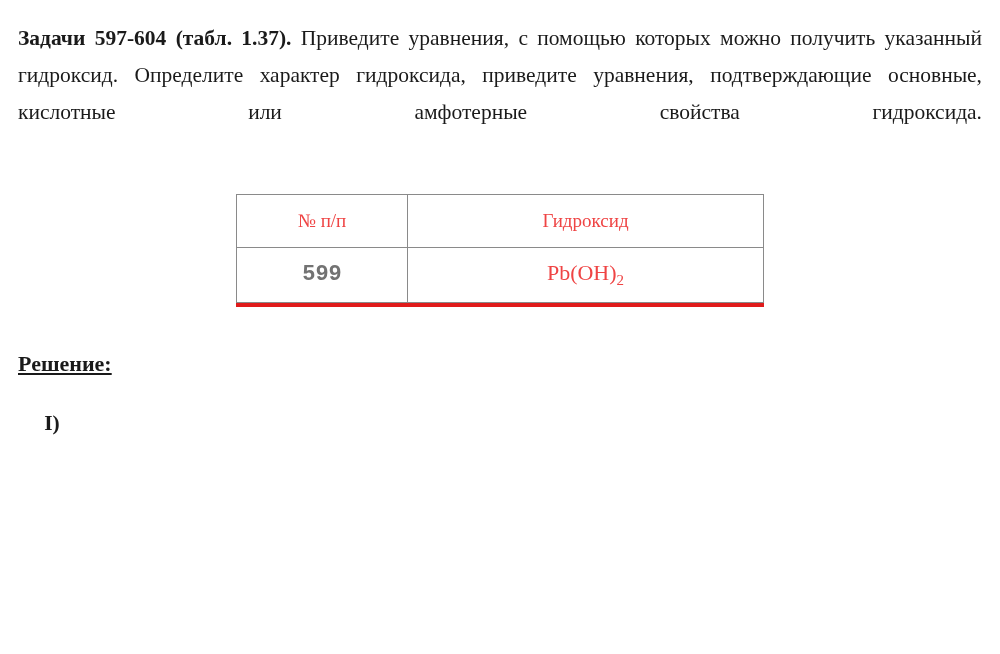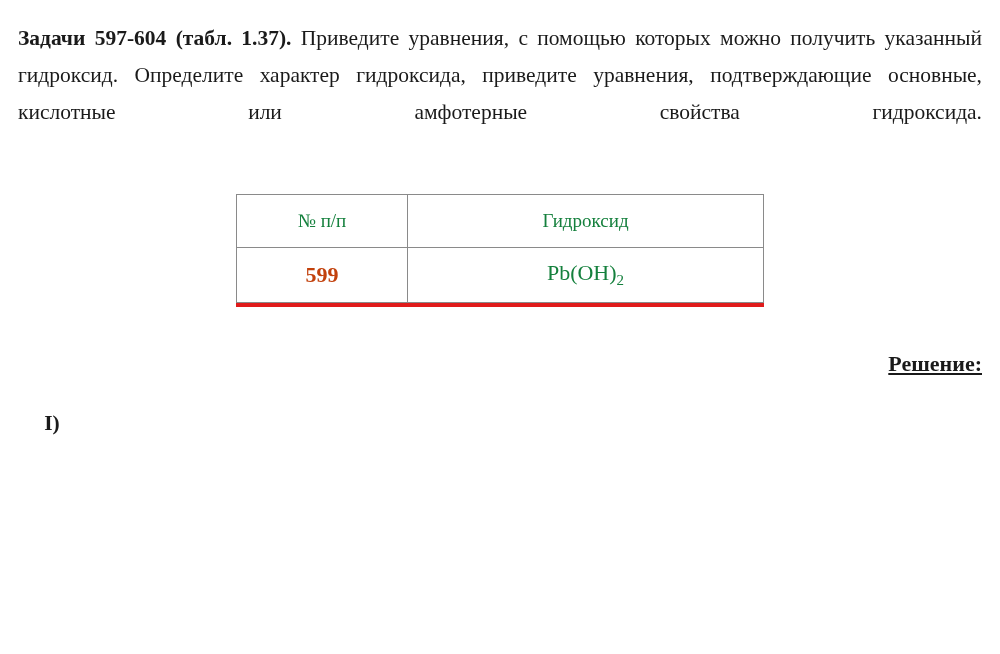--- a/index.html
+++ b/index.html
@@ -55,44 +55,45 @@
   }
   table.hydroxide-table {
     border-collapse: collapse;
     width: 528px;
     table-layout: fixed;
   }
   table.hydroxide-table td,
   table.hydroxide-table th {
     border: 1px solid #8a8a8a;
     text-align: center;
-    color: #15803d;
+    color: #ef4444;
     font-weight: normal;
   }
   table.hydroxide-table thead td {
     height: 50px;
     font-size: 19px;
   }
   table.hydroxide-table tbody td {
     height: 52px;
     font-size: 22px;
   }
   table.hydroxide-table td.col-num { width: 168px; }
   table.hydroxide-table tbody td.col-num {
     font-weight: bold;
-    color: #c2410c;
+    color: #737373;
+    font-family: Liberation Mono, monospace;
   }
   .table-underline {
     width: 528px;
     height: 4px;
     background: #e01b1b;
     margin: 0 auto;
   }
   .solution-title {
-    text-align: right;
+    text-align: left;
     font-weight: bold;
     font-size: 22px;
     text-decoration: underline;
     margin-top: 44px;
   }
   .step-row {
     display: flex;
     margin-top: 34px;
     font-weight: bold;
     font-size: 21.5px;

